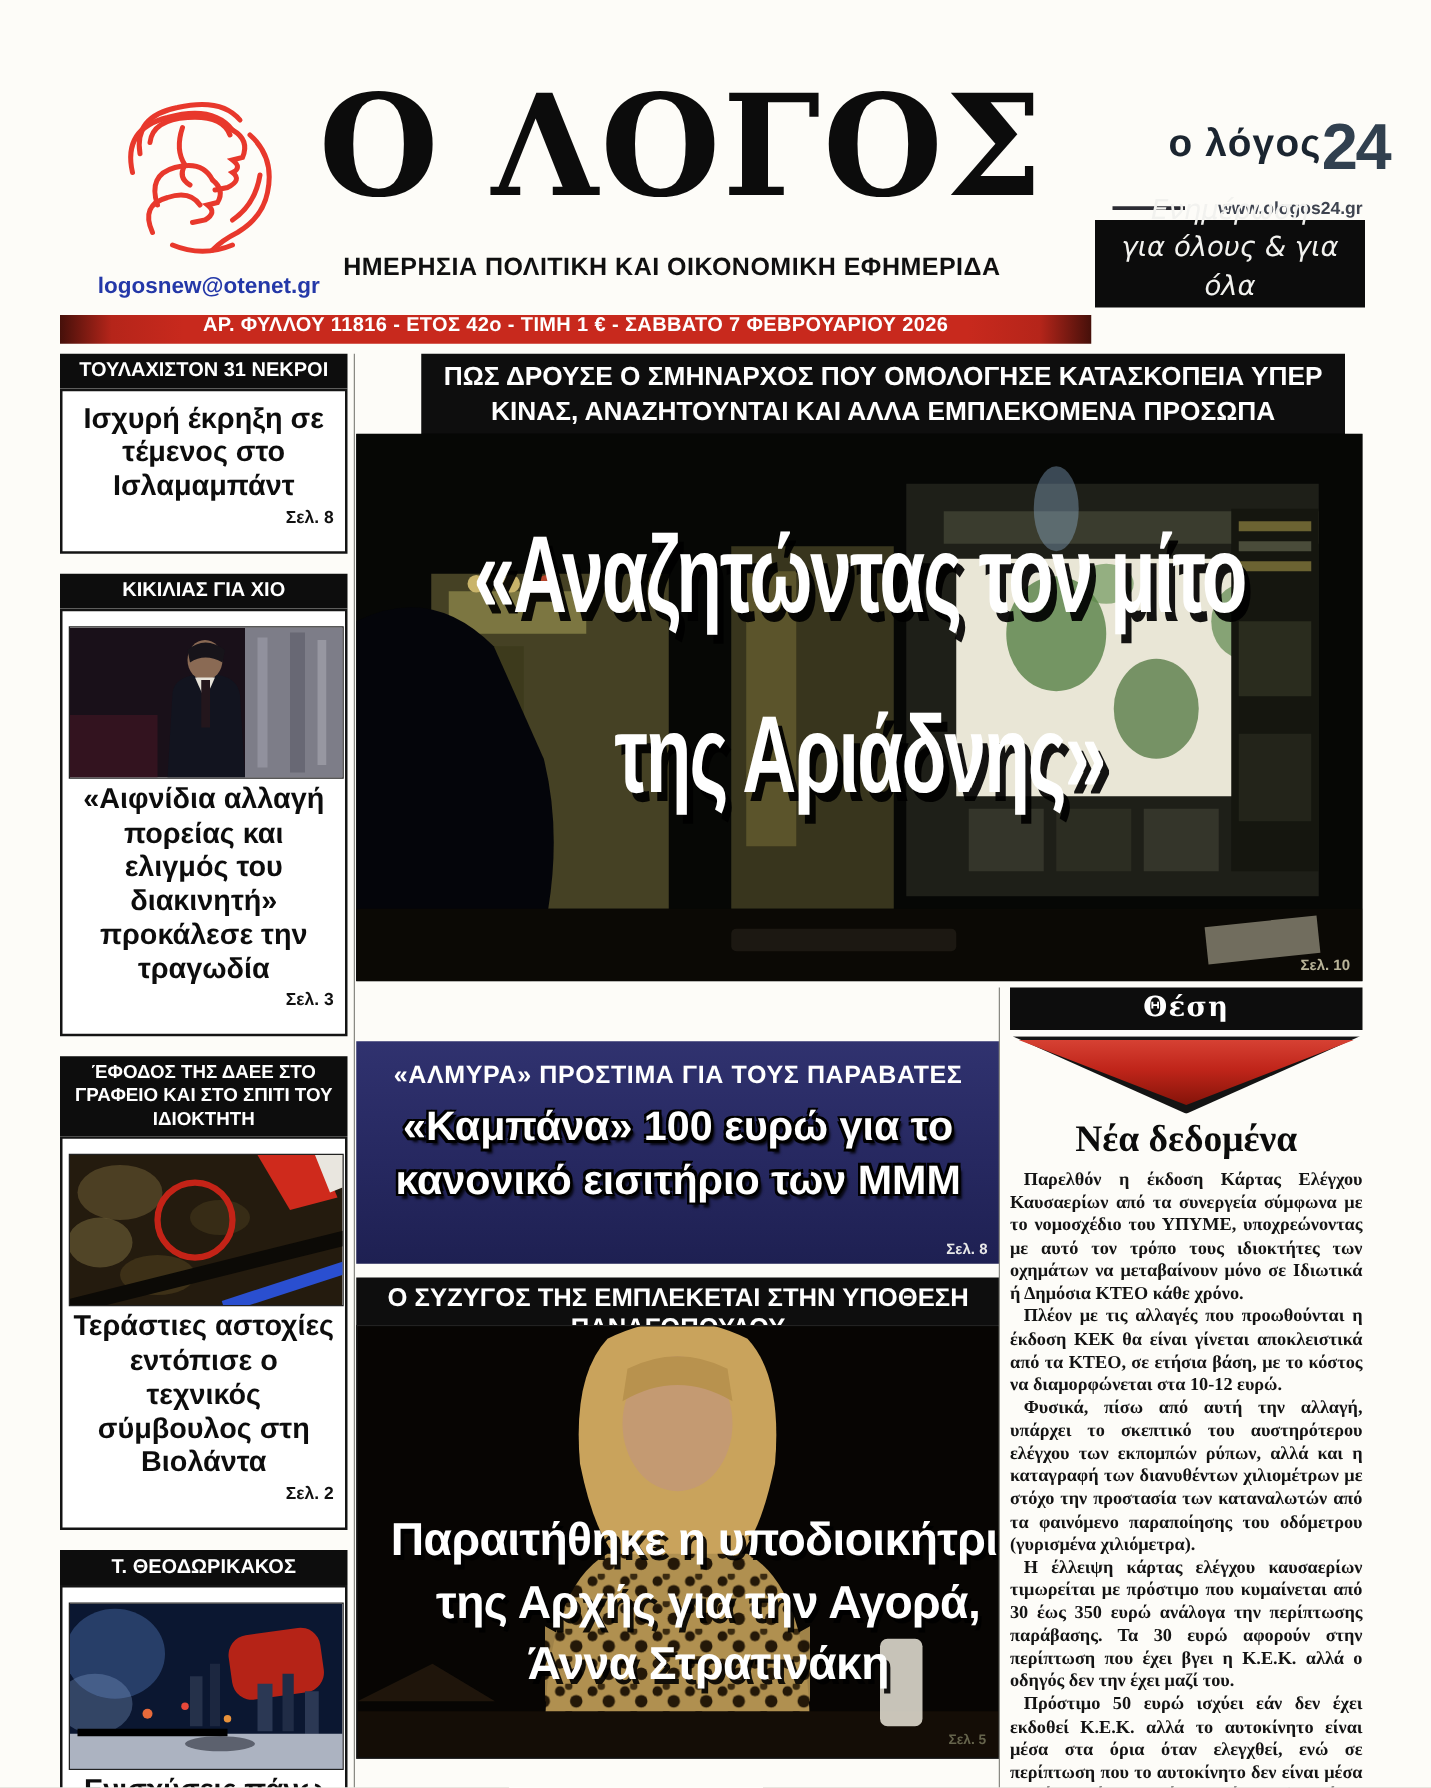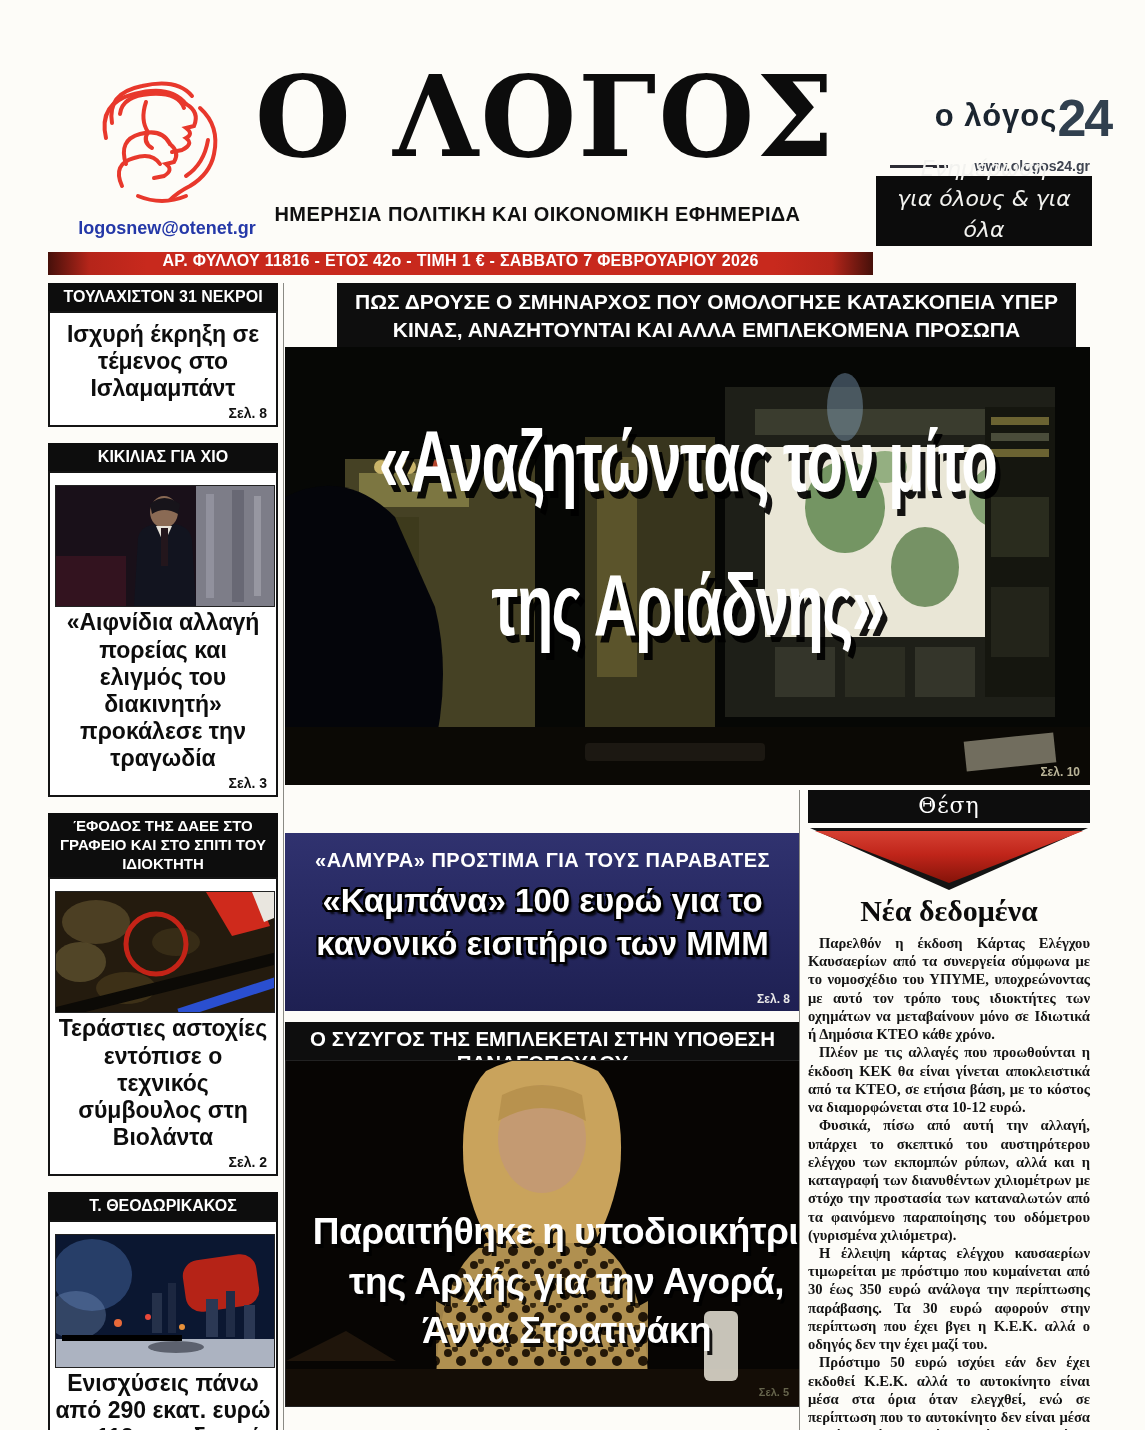--- a/index.html
+++ b/index.html
@@ -29,21 +29,21 @@
          background:linear-gradient(90deg,#46100a 0%,#b5251a 5%,#c8291d 12%,#c8291d 88%,#b5251a 95%,#46100a 100%);
          display:flex;align-items:flex-start;justify-content:center;}
   .issue-bar span{color:#fff;font-weight:bold;font-size:16px;letter-spacing:.3px;}
   
   .left-col{position:absolute;left:48px;top:283px;width:230px;}
   .left-col::after{content:"";position:absolute;right:-6px;top:0;bottom:-8px;width:1px;background:#8a8a84;}
   .brief{margin-bottom:16px;}
   .brief-header{background:#0d0d0d;color:#fff;font-weight:bold;font-size:16px;
          text-align:center;padding:4px 2px;line-height:1.25;}
   .brief-header.small{font-size:15px;}
-  .brief-body{border:2px solid #141414;background:#fff;padding:8px 5px 4px;}
+  .brief-body{border:2px solid #141414;background:#fff;padding:8px 5px 20px;}
   .brief-img{width:218px;height:120px;margin:4px auto 2px;display:block;border:1px solid #222;}
   .brief-headline{font-weight:bold;font-size:23px;line-height:1.18;text-align:center;color:#0d0d0d;}
   .page-ref{text-align:right;font-weight:bold;font-size:14px;margin-top:3px;padding-right:4px;}
   
   .main-area{position:absolute;left:285px;top:283px;width:805px;}
   .kicker-bar{margin-left:52px;width:727px;background:#0e0e0e;color:#fff;text-align:center;
          font-weight:bold;font-size:21px;line-height:1.35;padding:5px 6px;}
   .main-photo{position:absolute;left:0;top:64px;width:805px;height:438px;background:#060705;overflow:hidden;}
   .main-headline{position:absolute;left:0;width:100%;text-align:center;color:#fff;font-weight:bold;
          font-size:73px;letter-spacing:-2px;white-space:nowrap;
@@ -60,21 +60,21 @@
          font-weight:bold;font-size:20.5px;padding:5px 6px;}
   .photo2{position:absolute;left:0;top:777px;width:513px;height:345px;background:#070503;border:1px solid #222;overflow:hidden;}
   .photo2-headline{position:absolute;top:146px;left:0;width:100%;text-align:center;color:#fff;
          font-weight:bold;font-size:37px;line-height:1.34;letter-spacing:-.5px;
          text-shadow:3px 4px 0 rgba(0,0,0,.9);padding-left:24px;}
   .photo2 .ref{position:absolute;right:10px;bottom:8px;color:#7a7a5e;font-size:11px;font-weight:bold;opacity:.8;}
   
   .opinion{position:absolute;left:523px;top:507px;width:282px;height:905px;}
   .opinion::before{content:"";position:absolute;left:-9px;top:0;bottom:10px;width:1px;background:#8a8a84;}
   .op-bar{background:#0d0d0d;color:#fff;text-align:center;font-family:"DejaVu Serif",serif;
-         font-size:22px;padding:3px 0 5px;letter-spacing:1px;}
+         font-size:22px;padding:3px 0 5px;letter-spacing:1px;font-weight:bold;}
   .op-tri-wrap{position:relative;height:62px;margin:5px 2px 0;}
   .op-tri-black{position:absolute;inset:0;background:#141414;clip-path:polygon(0 0,100% 0,50% 100%);}
   .op-tri-red{position:absolute;left:5px;right:5px;top:3px;height:52px;
          background:linear-gradient(180deg,#d64133 0%,#c0251a 45%,#841309 100%);
          clip-path:polygon(0 0,100% 0,50% 100%);}
   .op-title{text-align:center;font-family:"Liberation Serif",serif;font-weight:bold;font-size:30px;
          margin:4px 0 6px;color:#0c0c0c;}
   .op-body p{margin:0;font-family:"Liberation Serif",serif;font-weight:bold;font-size:14.6px;
          line-height:1.25;text-align:justify;text-indent:11px;color:#141414;}
 </style>

